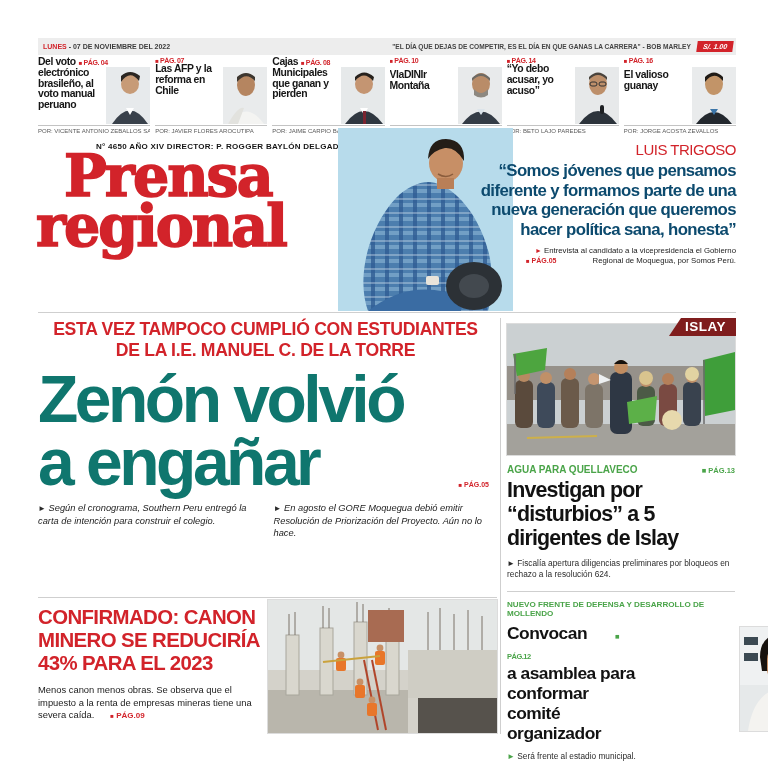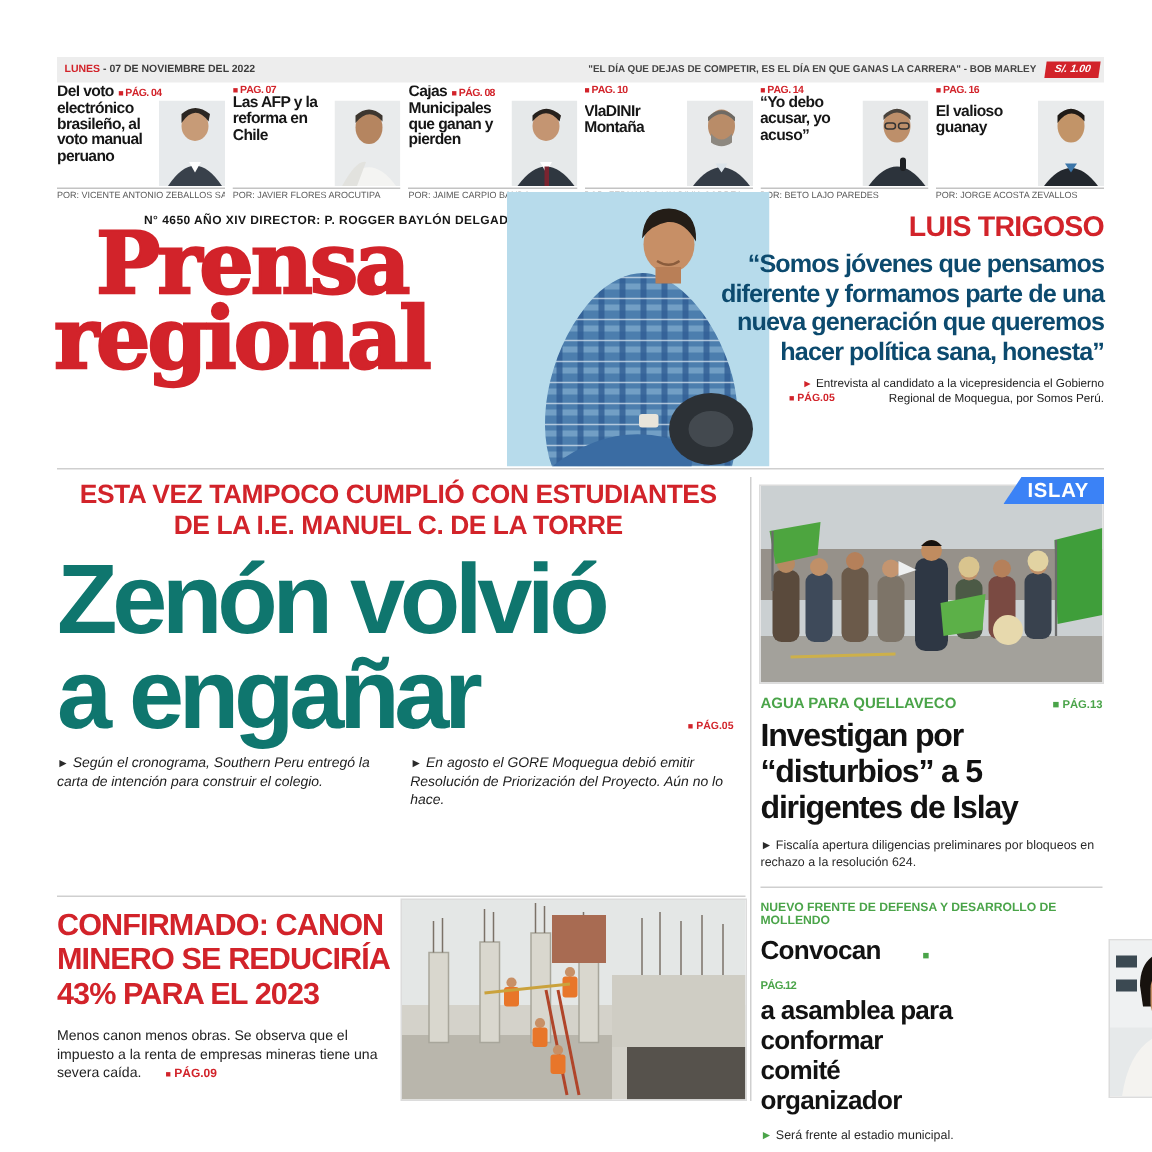--- a/index.html
+++ b/index.html
@@ -27,21 +27,21 @@
 
   
   .issue-line{top:142px;left:96px;font-size:8px;font-weight:bold;letter-spacing:0.3px;color:#161616;}
   .masthead{top:151px;left:36px;color:#d2232a;font-family:"DejaVu Serif",serif;font-weight:bold;font-size:57px;line-height:0.88;letter-spacing:-2px;-webkit-text-stroke:1.6px #d2232a;}
   .masthead .l1{margin-left:28px;}
 
   .photo-main{left:338px;top:128px;width:175px;height:183px;}
 
   
   .interview{top:141px;right:32px;width:268px;text-align:right;z-index:3;}
-  .iv-name{font-size:19px;color:#d2232a;font-weight:700;letter-spacing:-0.5px;}
+  .iv-name{font-size:15px;color:#d2232a;font-weight:400;letter-spacing:-0.5px;}
   .iv-quote{font-size:16.8px;font-weight:800;color:#0c4a6e;line-height:1.17;letter-spacing:-0.6px;margin-top:3px;}
   .iv-note{position:relative;margin-top:6px;font-size:7.8px;color:#222;line-height:1.35;padding-left:58px;}
   .iv-arrow{color:#d2232a;font-size:7px;}
   .iv-pg{position:absolute;left:58px;bottom:1px;}
 
   .divider{background:#cfcfcf;}
   .d1{top:312px;left:38px;right:32px;height:1px;}
   .vdiv{top:318px;left:500px;width:1px;height:416px;}
   .d2{top:597px;left:38px;width:459px;height:1px;}
 
@@ -58,21 +58,21 @@
   .canon{top:606px;left:38px;width:224px;}
   .canon-h{font-size:20.4px;font-weight:800;color:#d2232a;line-height:1.13;letter-spacing:-0.6px;}
   .canon-p{font-size:9.4px;color:#222;line-height:1.32;margin-top:9px;}
   .canon-pg{margin-left:16px;font-size:8px;}
 
   .photo-construction{top:600px;left:268px;width:229px;height:133px;outline:1px solid #dcdcdc;}
 
   
   .right-col{top:318px;left:507px;width:228px;}
   .islay-photo{position:relative;margin-top:6px;height:131px;outline:1px solid #dcdcdc;}
-  .badge{position:absolute;top:-6px;right:-1px;background:#3b82f6;color:#fff;font-weight:800;font-size:13.5px;letter-spacing:0.5px;padding:1px 10px 2px 16px;clip-path:polygon(12px 0,100% 0,100% 100%,0 100%);z-index:2;}
+  .badge{position:absolute;top:-6px;right:-1px;background:#7f1d1d;color:#fff;font-weight:800;font-size:13.5px;letter-spacing:0.5px;padding:1px 10px 2px 16px;clip-path:polygon(12px 0,100% 0,100% 100%,0 100%);z-index:2;}
   .islay-kicker{margin-top:9px;display:flex;justify-content:space-between;align-items:baseline;color:#4aa449;font-weight:800;font-size:10px;}
   .g-pg{color:#4aa449;font-size:7.5px;font-weight:bold;padding-left:20px;}
   .islay-h{font-size:21.4px;font-weight:800;color:#121212;line-height:1.13;letter-spacing:-0.8px;margin-top:3px;}
   .sum{font-size:8.3px;color:#2a2a2a;line-height:1.35;margin-top:7px;}
   .rdiv{border-top:1px solid #cfcfcf;margin-top:10px;}
   .mol-kicker{margin-top:8px;color:#4aa449;font-weight:800;font-size:8.1px;}
   .mol-body{position:relative;margin-top:5px;min-height:110px;padding-right:97px;}
   .mol-photo{position:absolute;right:-97px;top:4px;width:92px;height:104px;outline:1px solid #dcdcdc;}
   .mol-h{font-size:17.4px;font-weight:800;line-height:1.16;letter-spacing:-0.5px;color:#121212;}
   .mol-pg{font-size:7.5px;margin-left:8px;}

